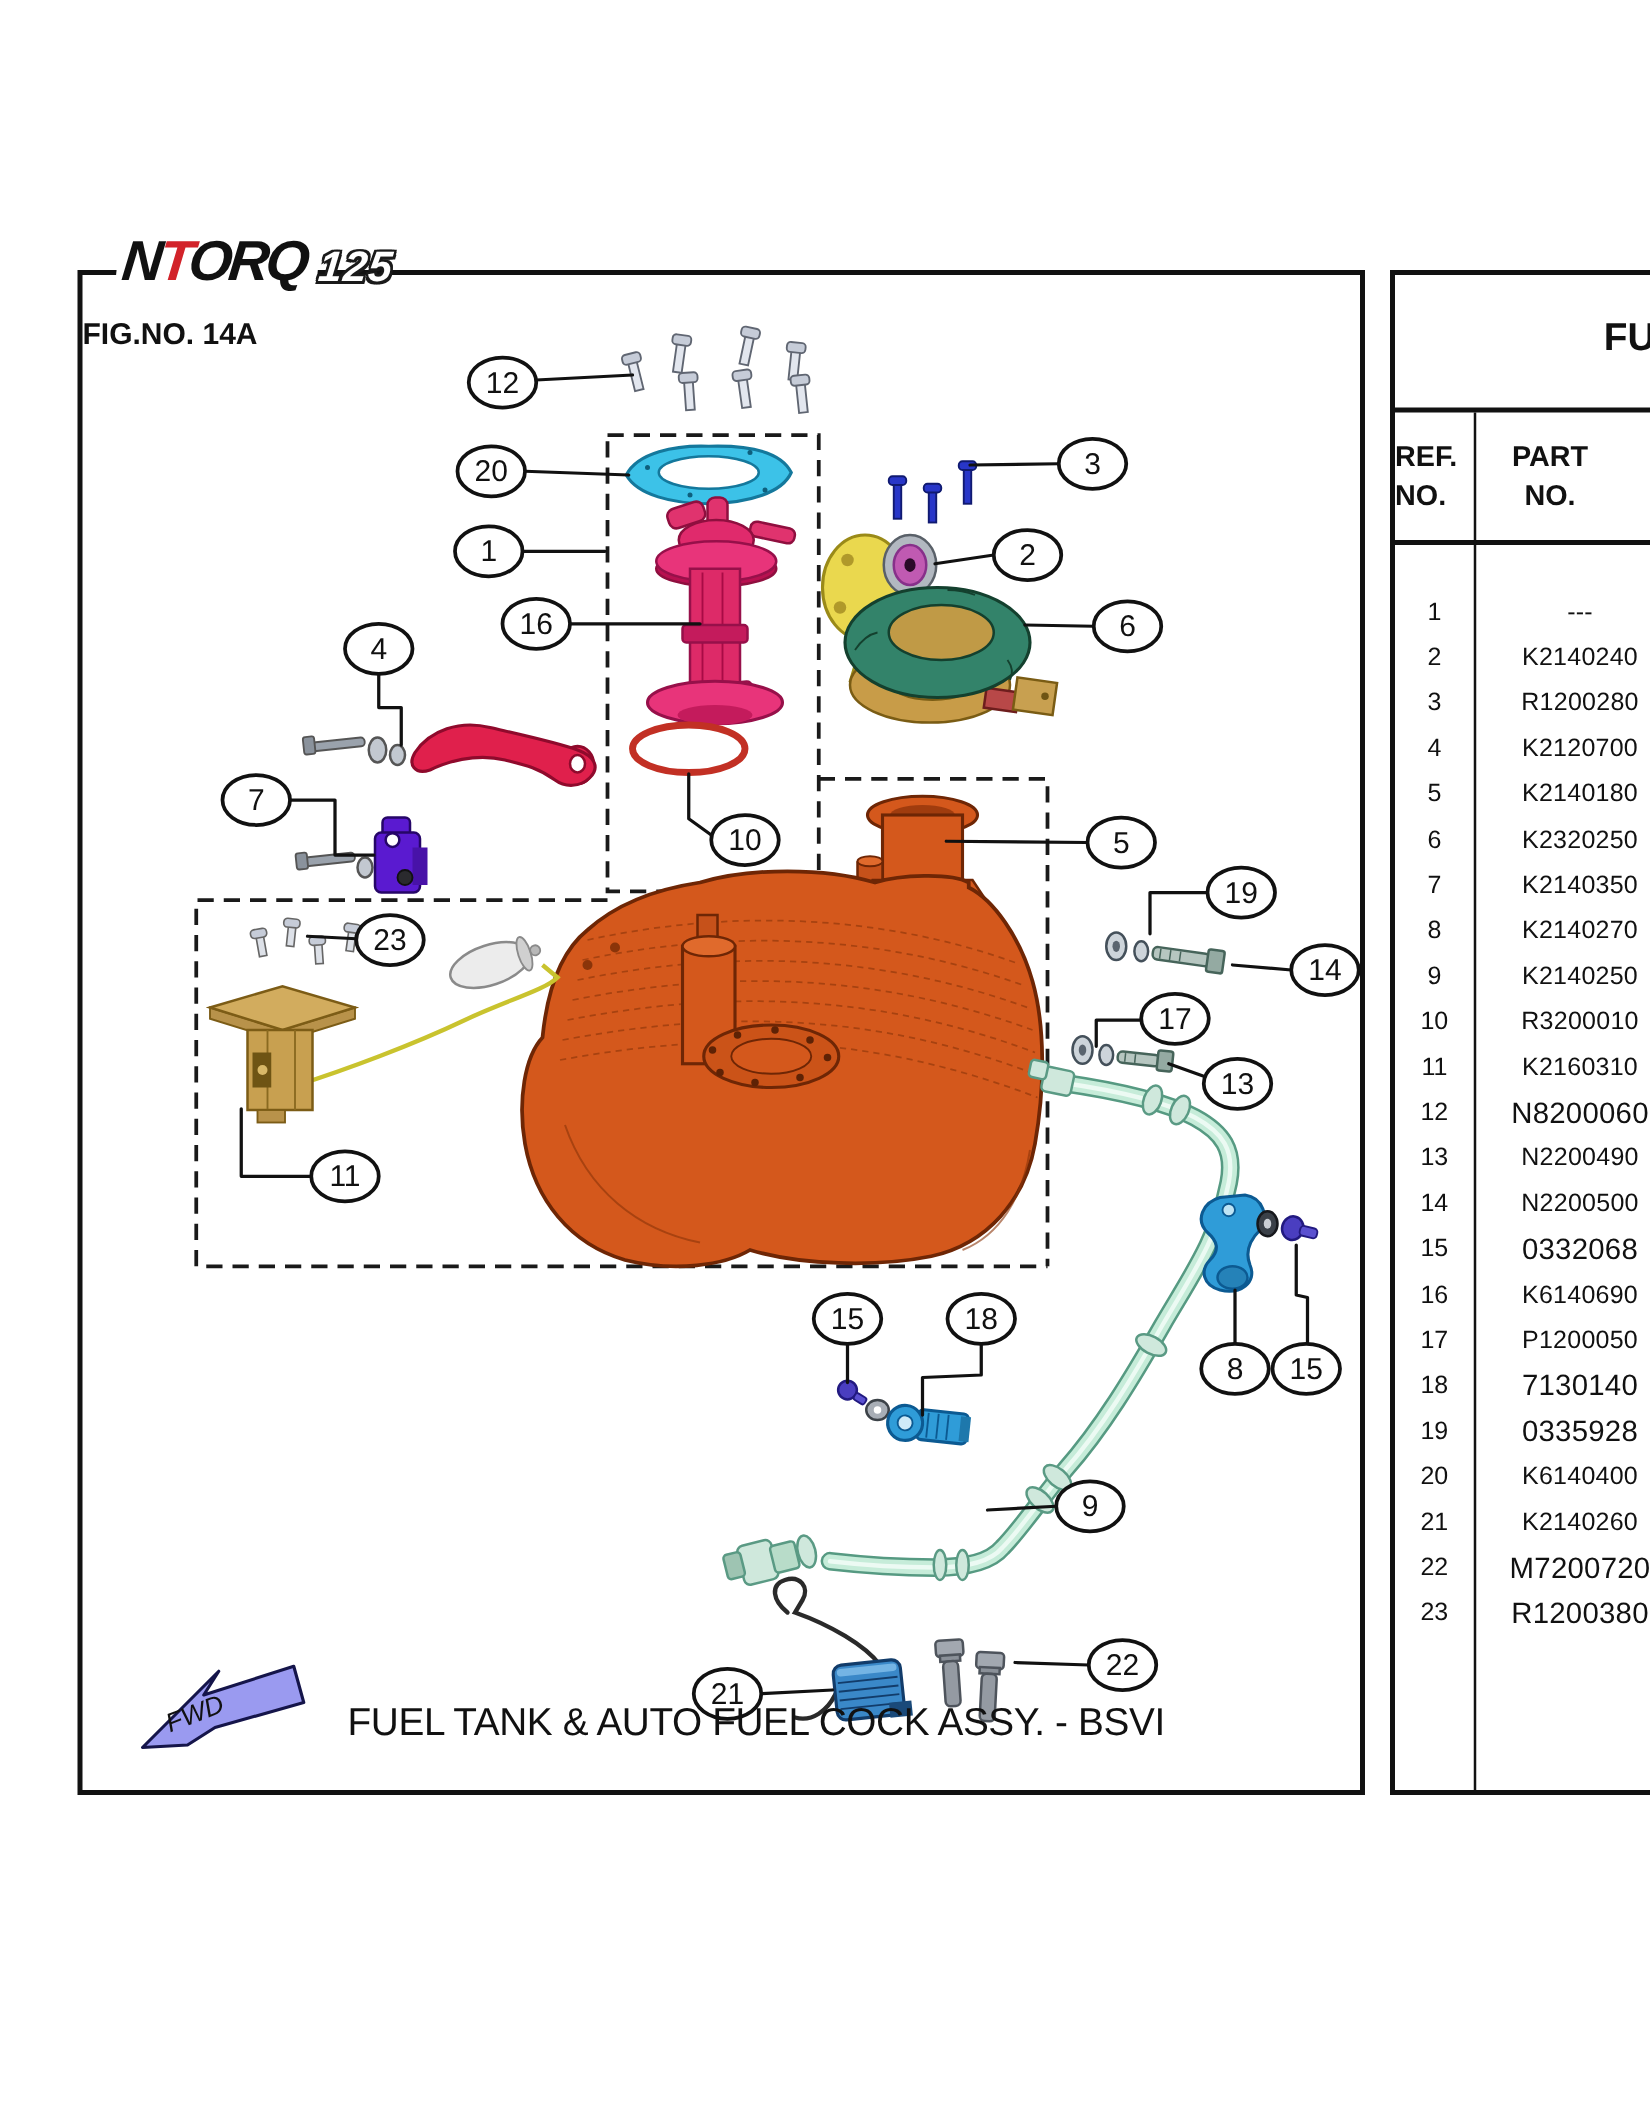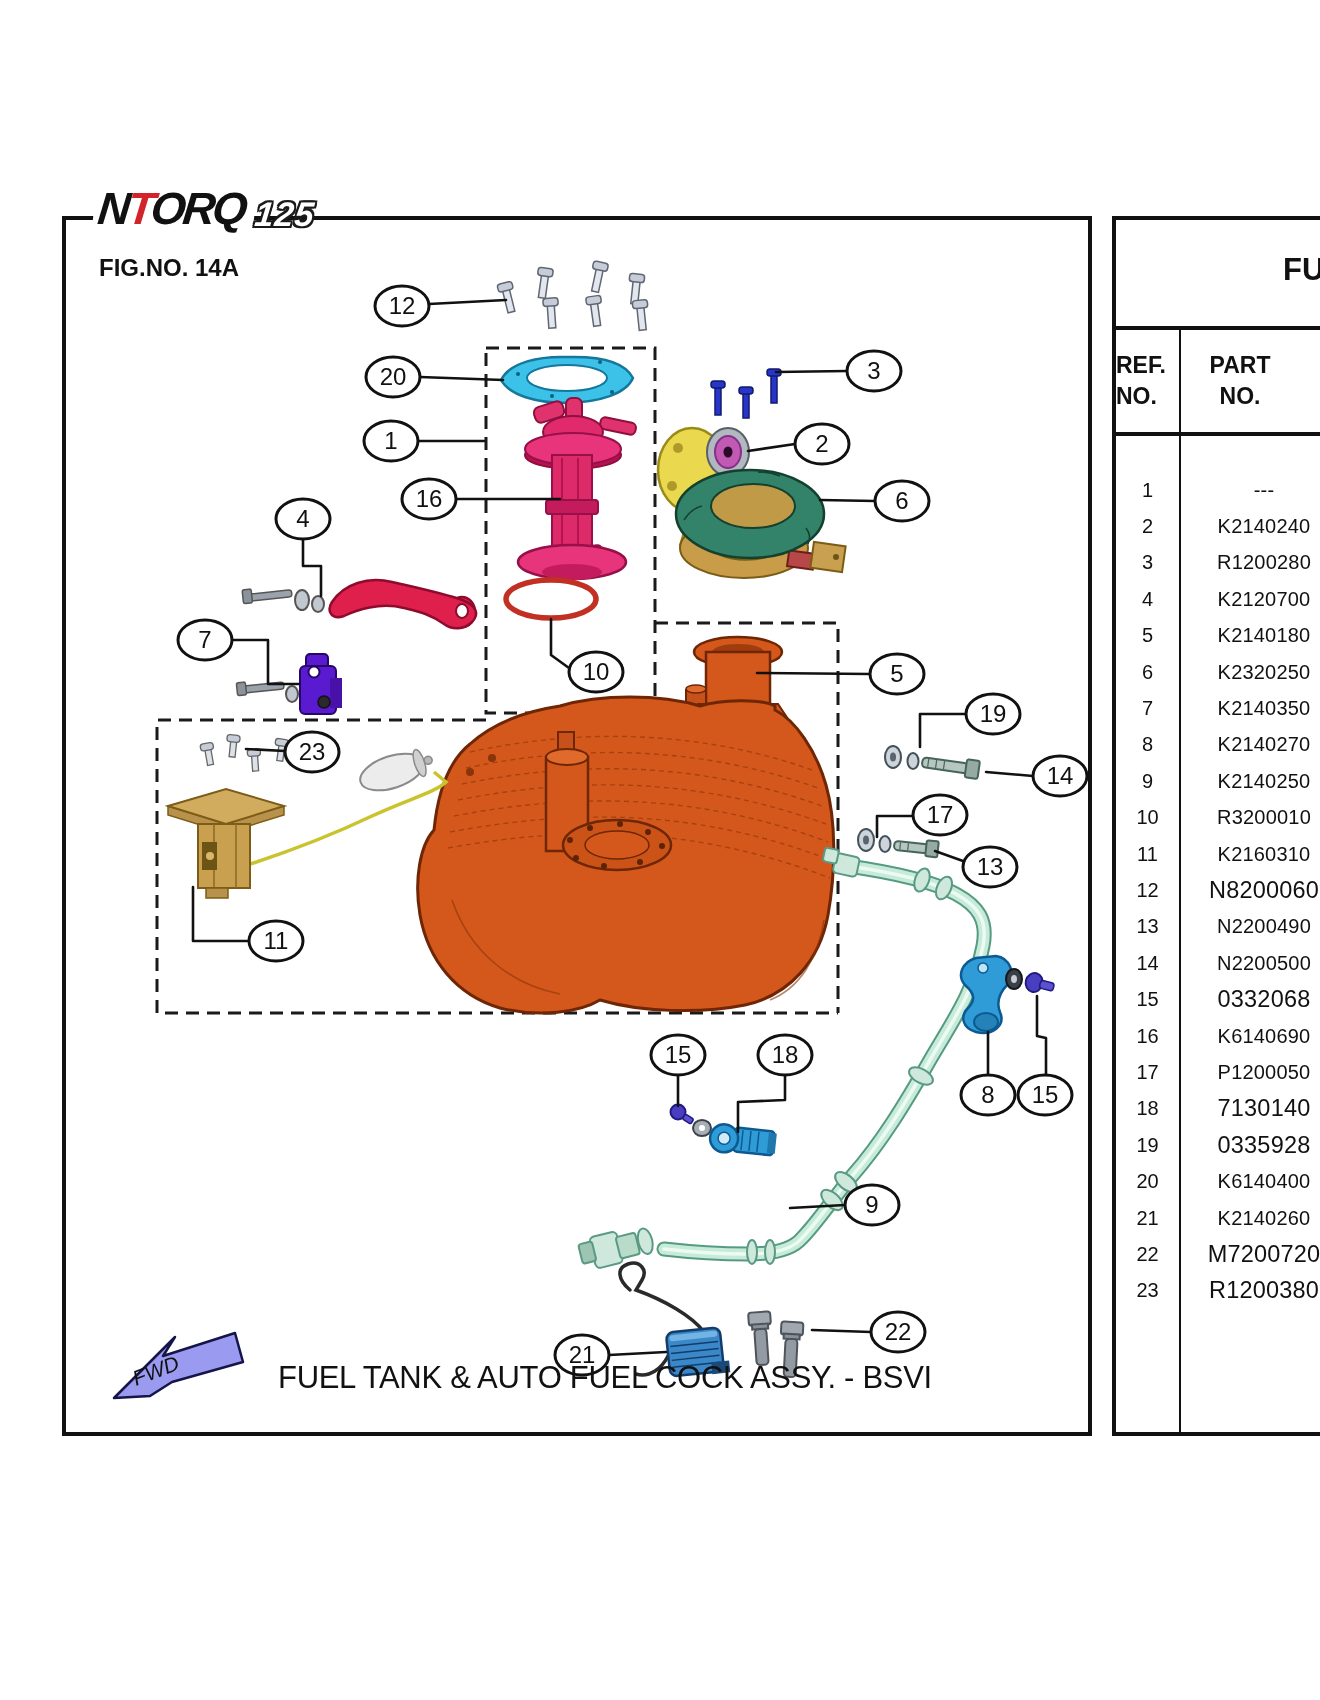--- a/index.html
+++ b/index.html
@@ -9,21 +9,21 @@
   .main-box{position:absolute;left:62px;top:216px;width:1030px;height:1220px;
             border:4px solid #111;box-sizing:border-box;}
   
   .logo{position:absolute;left:94px;top:184px;display:flex;align-items:flex-end;z-index:5;}
   .logo-main{background:#fff;padding:2px 10px 2px 4px;font-size:45px;line-height:46px;
              font-weight:800;font-style:italic;letter-spacing:-3px;transform:skewX(-6deg);}
   .logo-main .red{color:#d2232a;}
   .logo-125{font-size:34px;line-height:40px;font-weight:800;font-style:italic;color:#fff;
             letter-spacing:1px;transform:skewX(-6deg);
             text-shadow:-2px -2px 0 #1a1a1a,2px -2px 0 #1a1a1a,-2px 2px 0 #1a1a1a,2px 2px 0 #1a1a1a,0 -2px 0 #1a1a1a,0 2px 0 #1a1a1a,-2px 0 0 #1a1a1a,2px 0 0 #1a1a1a;}
-  .fig-label{position:absolute;left:66px;top:254px;font-size:24px;font-weight:bold;z-index:4;margin-left:33px;}
+  .fig-label{position:absolute;left:66px;top:254px;font-size:24px;font-weight:bold;z-index:4;}
   .drawing-title{position:absolute;left:278px;top:1360px;font-size:31px;font-weight:normal;
                  letter-spacing:-0.3px;white-space:nowrap;z-index:4;}
   
   .table-panel{position:absolute;left:1112px;top:216px;width:250px;height:1220px;
                border:4px solid #111;border-right:none;box-sizing:border-box;background:#fff;z-index:3;}
   .tp-title-row{position:relative;height:110px;border-bottom:4px solid #111;box-sizing:border-box;}
   .tp-title{position:absolute;left:167px;top:32px;font-size:31px;font-weight:bold;white-space:nowrap;}
   .tp-header-row{display:flex;height:106px;border-bottom:4px solid #111;box-sizing:border-box;
                  align-items:center;}
   .tp-h-ref{width:39px;text-align:right;font-weight:bold;font-size:23px;line-height:1.35;}

